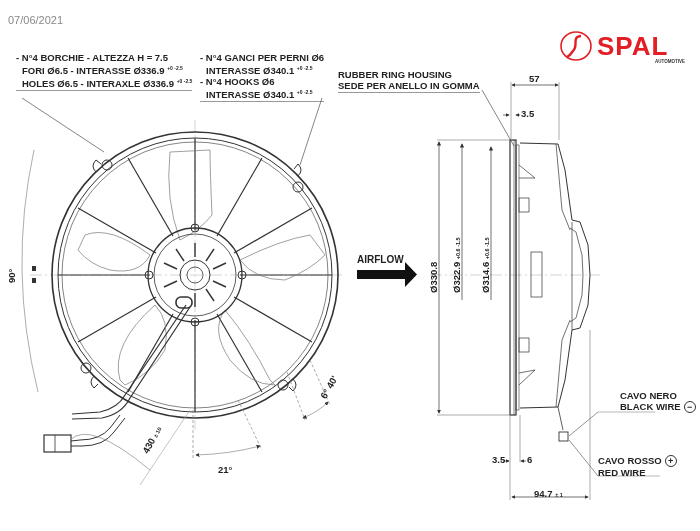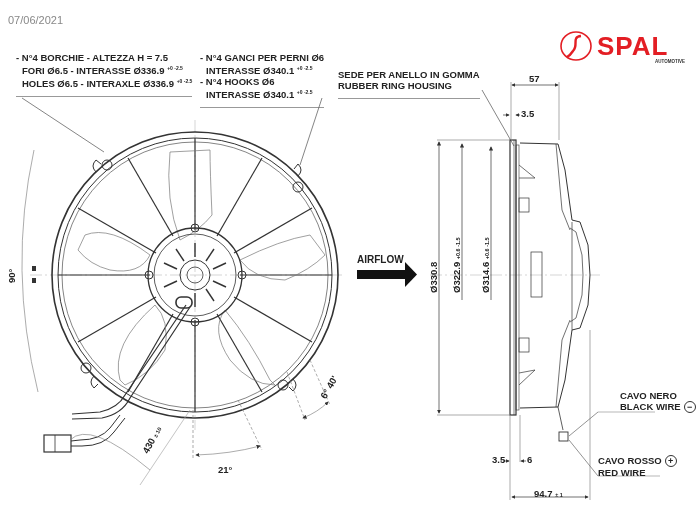--- a/index.html
+++ b/index.html
@@ -2,21 +2,21 @@
 <html><head>
 <meta charset="utf-8">
 <style>
   html, body { margin:0; padding:0; background:#ffffff; }
   body { width:700px; height:531px; position:relative; overflow:hidden;
          font-family:"Liberation Sans", sans-serif; color:#222; }
   .abs { position:absolute; }
   .date { left:8px; top:14px; font-size:11px; color:#888; }
   .note { font-size:9.5px; font-weight:bold; line-height:11px; white-space:nowrap; color:#222; }
   .note sup { font-size:5px; }
-  .note-block { border-bottom:1px solid #999; padding-bottom:7px; }
+  .note-block { border-bottom:1px solid #999; padding-bottom:1px; }
   .dim { font-size:9.5px; font-weight:bold; color:#222; white-space:nowrap; }
   .dim small { font-size:5.5px; }
   .rot { transform-origin:left top; }
   .logo { left:559px; top:21px; width:130px; height:34px;margin-top:8px; }
   .logo-text { position:absolute; left:38px; top:2px; font-size:26px; font-weight:900;
                color:#e31e24; letter-spacing:1px; font-family:"Liberation Sans", sans-serif; }
   .logo-sub { position:absolute; right:4px; top:30px; font-size:4.5px; font-weight:bold; color:#333; }
   svg { position:absolute; left:0; top:0; }
   .wire-lbl { font-size:9.5px; font-weight:bold; line-height:11px; }
   .pm { display:inline-block; width:10px; height:10px; border:1px solid #333; border-radius:50%;
@@ -43,22 +43,22 @@
 </div>
 
 <div class="abs note note-block" style="left:200px;top:52px;">
   <div>- N°4 GANCI PER PERNI Ø6</div>
   <div style="padding-left:6px;"><span>INTERASSE Ø340.1</span> <sup>+0 -2.5</sup></div>
   <div>- N°4 HOOKS Ø6</div>
   <div style="padding-left:6px;"><span>INTERASSE Ø340.1</span> <sup>+0 -2.5</sup></div>
 </div>
 
 <div class="abs note note-block" style="left:338px;top:69px;">
+  <div>RUBBER RING HOUSING</div>
   <div>SEDE PER ANELLO IN GOMMA</div>
-  <div>RUBBER RING HOUSING</div>
 </div>
 
 <svg width="700" height="531" viewBox="0 0 700 531">
   <defs>
     <marker id="arr" markerWidth="6" markerHeight="6" refX="5" refY="3" orient="auto">
       <path d="M0,0 L6,3 L0,6 z" fill="#333"></path>
     </marker>
     <marker id="arrs" markerWidth="6" markerHeight="6" refX="1" refY="3" orient="auto">
       <path d="M6,0 L0,3 L6,6 z" fill="#333"></path>
     </marker>

